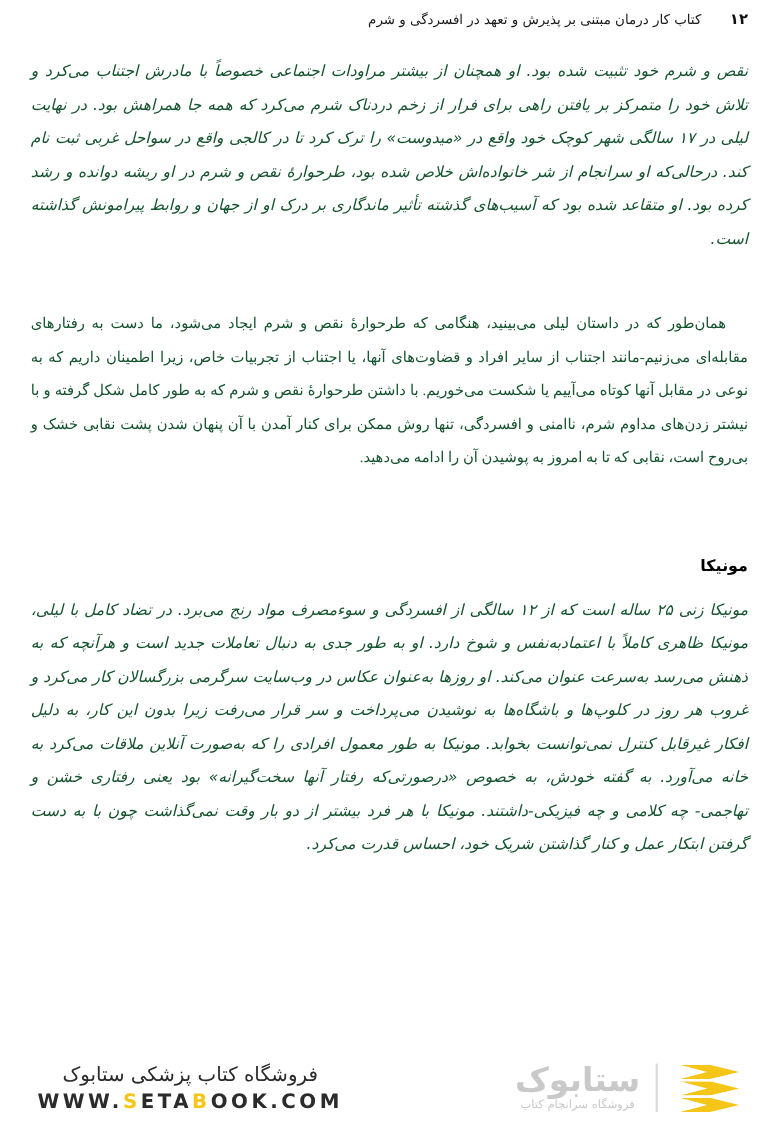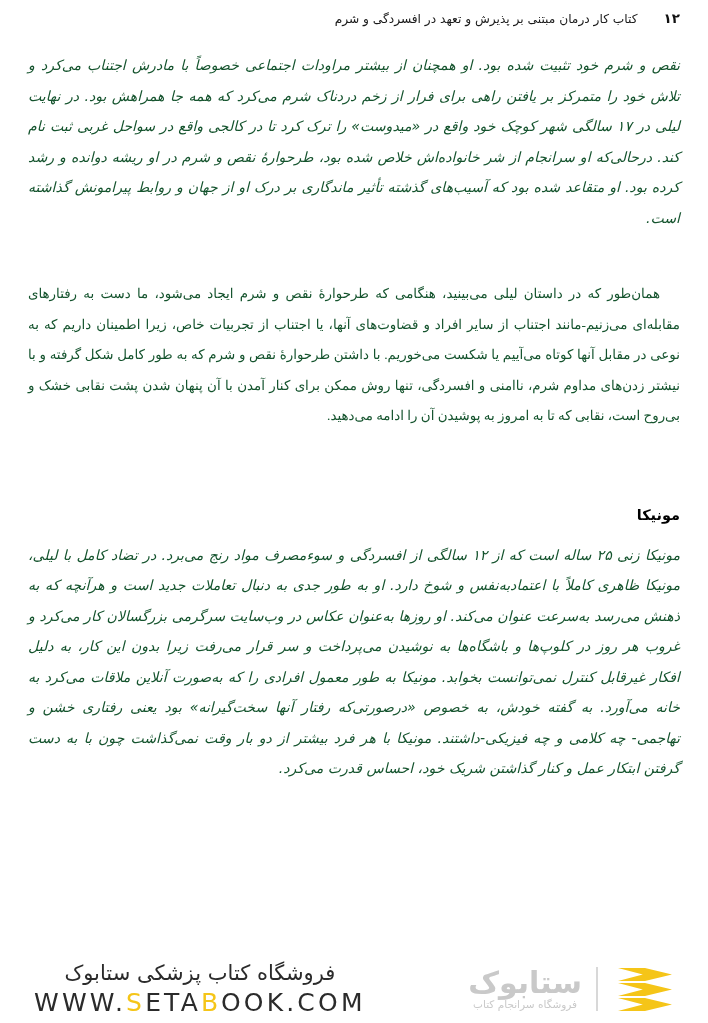--- a/index.html
+++ b/index.html
@@ -115,28 +115,28 @@
   }
   .footer-right {
     display: flex;
     flex-direction: column;
     align-items: center;
     justify-content: center;
     gap: 3px;
     direction: rtl;
   }
   .footer-shop-name {
-    font-size: 21px;
+    font-size: 18px;
     color: #2b2b2b;
     font-weight: normal;
     letter-spacing: 0.2px;
   }
   .footer-url {
-    font-size: 25px;
-    font-weight: normal;
+    font-size: 18px;
+    font-weight: bold;
     letter-spacing: 3.2px;
     color: #2b2b2b;
     direction: ltr;
     font-family: "DejaVu Sans", "Liberation Sans", sans-serif;
     text-align: right;
   }
   .footer-url .hl { color: #f5c518; }
 
   .footer-left {
     display: flex;

